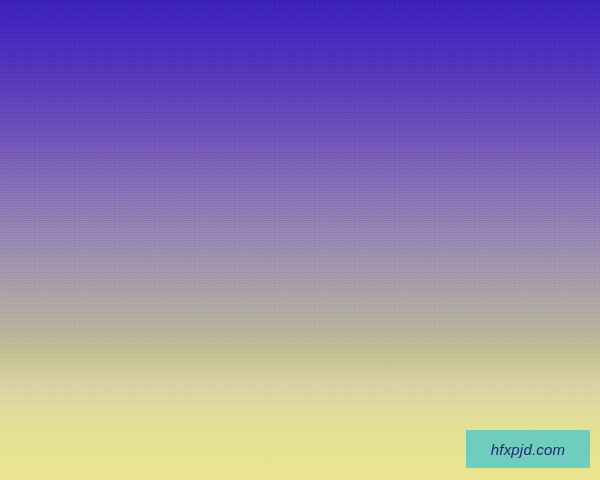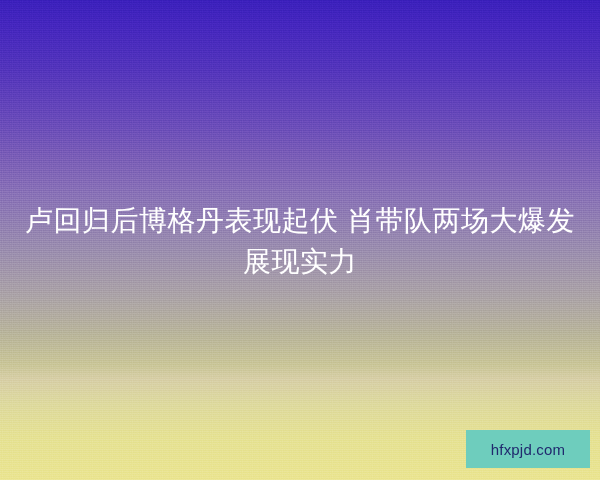--- a/index.html
+++ b/index.html
@@ -93,20 +93,21 @@
   #watermark-badge {
     position: absolute;
     left: 466px;
     top: 430px;
     width: 124px;
     height: 38px;
     background: #6ecdbd;
     display: flex;
     align-items: center;
     justify-content: center;
+    font-style: italic;
   }
   #watermark-badge .badge-text {
     color: #20296e;
     font-size: 15px;
     line-height: 1;
     letter-spacing: 0.2px;
     font-weight: 400;
     white-space: nowrap;
   }
 </style>
@@ -114,19 +115,18 @@
 <body>
 
 <div id="banner">
 
   <div id="gradient-layer"></div>
 
   <div id="noise-layer"></div>
 
   <div id="noise-layer-2"></div>
 
-  <div id="headline">卢回归后博格丹表现起伏 肖带队两场大爆发展现实力</div>
 
   <div id="watermark-badge">
     <span class="badge-text">hfxpjd.com</span>
   </div>
 
 </div>
 
 </body></html>

